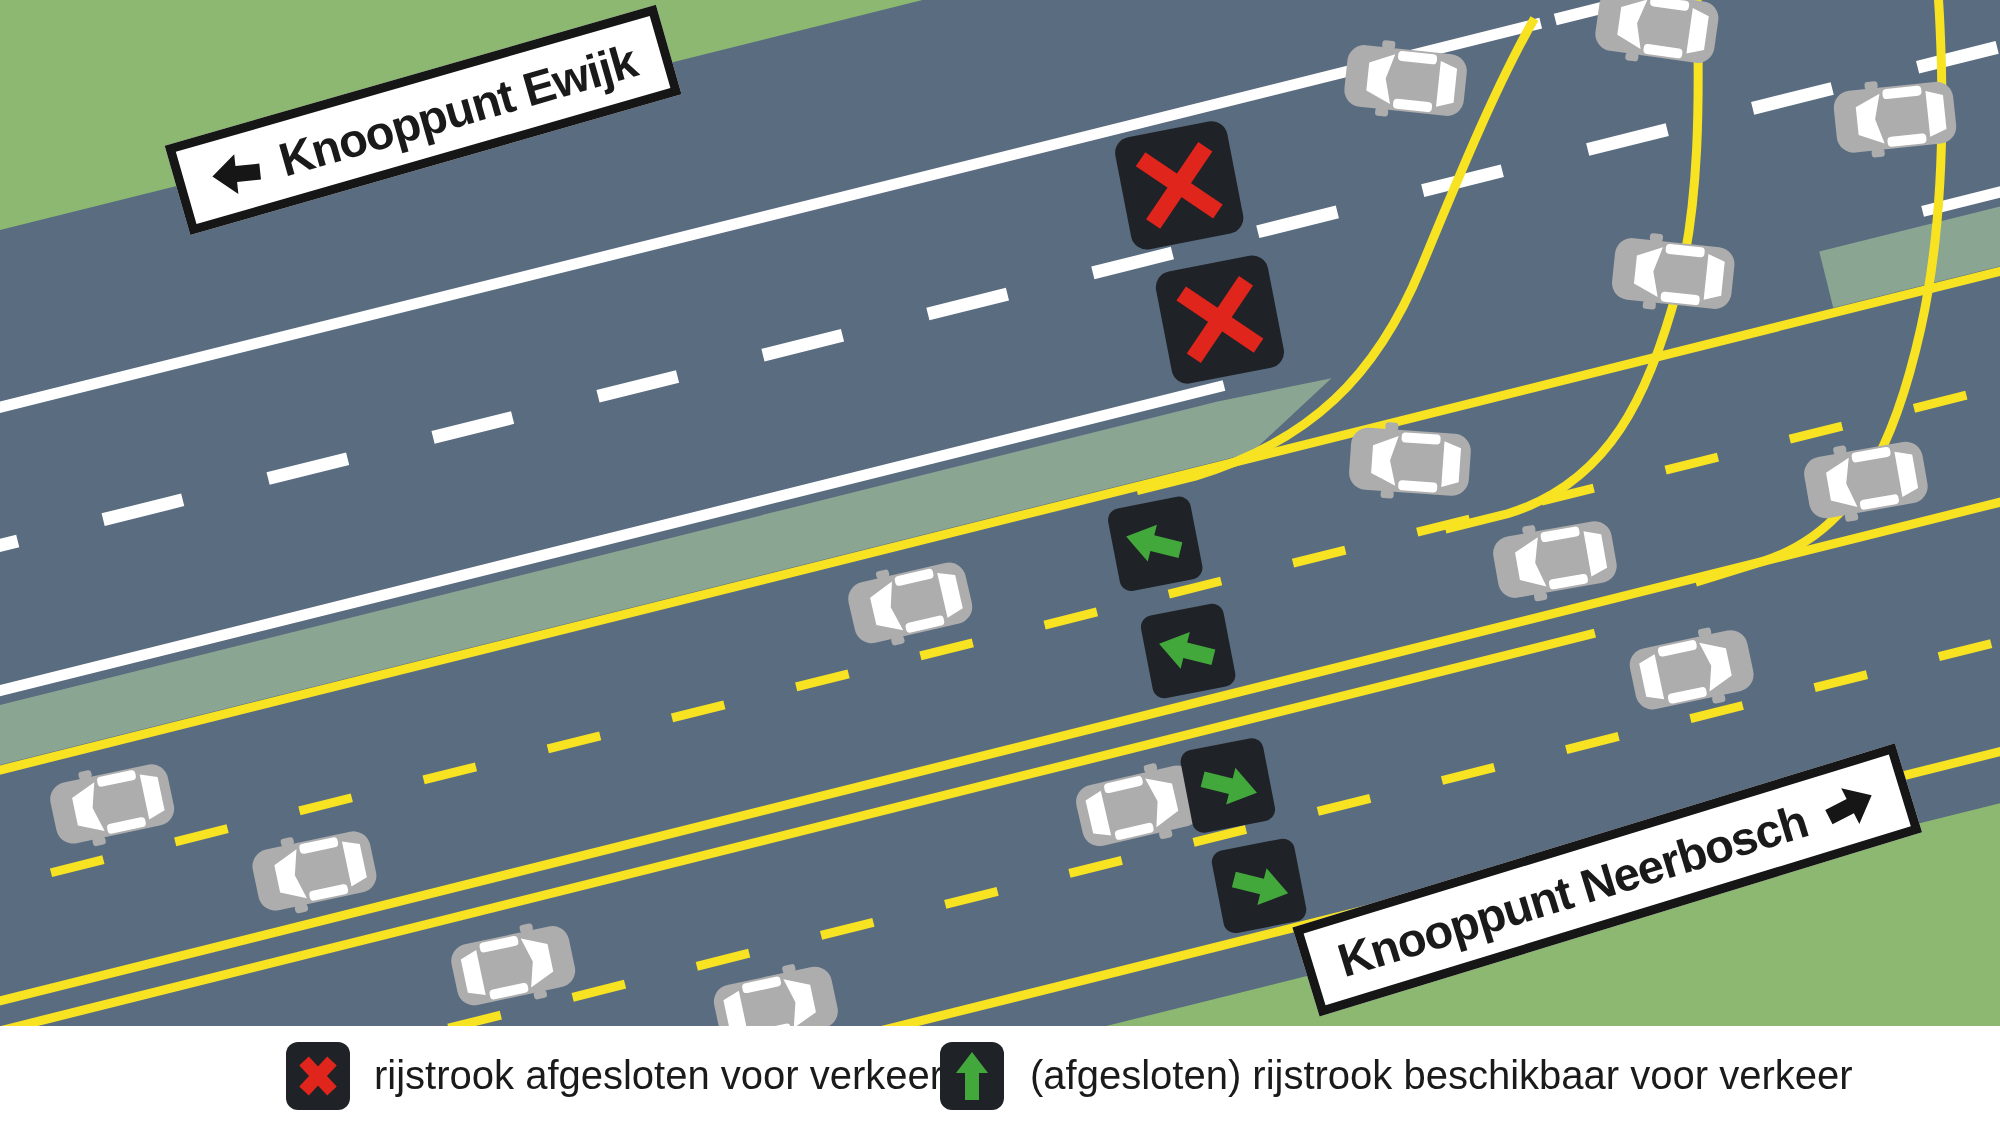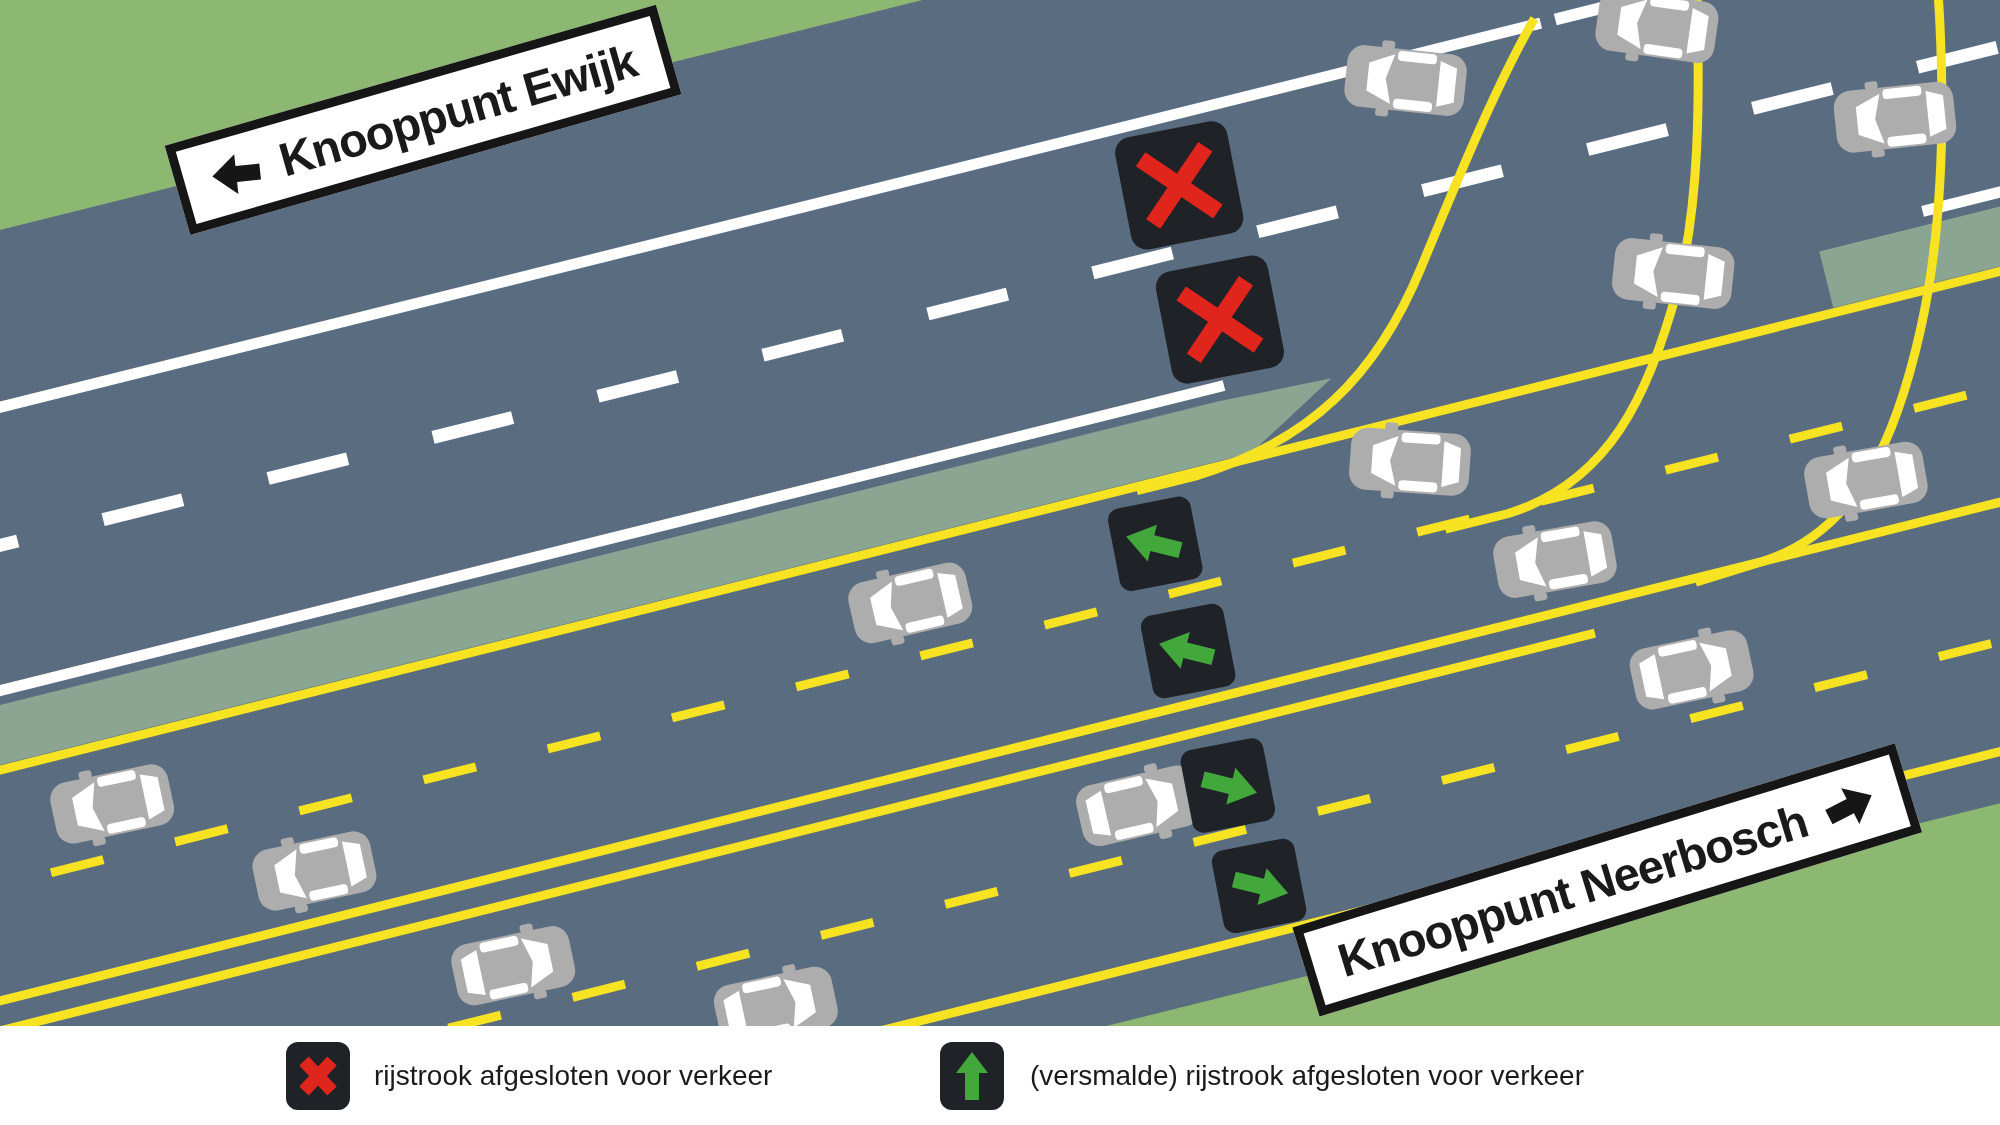--- a/index.html
+++ b/index.html
@@ -20,21 +20,21 @@
   .sign svg{display:block;}
   #sign-ewijk{left:423px;top:120px;transform:translate(-50%,-50%) rotate(-16deg);}
   #sign-ewijk svg{transform:rotate(10deg);}
   #sign-neerbosch{left:1607px;top:880px;transform:translate(-50%,-50%) rotate(-17deg);}
   #sign-neerbosch svg{transform:rotate(-10deg);}
   #legend{position:absolute;left:0;top:1026px;width:2000px;height:99px;background:var(--legend-bg);}
   .legend-icon{position:absolute;top:16px;}
   #legend-icon-closed{left:286px;}
   #legend-icon-open{left:940px;}
   .legend-label{position:absolute;top:0;height:99px;display:flex;align-items:center;
-                font-size:28px;color:var(--text);}
+                font-size:40px;color:var(--text);}
   #legend-label-closed{left:374px;}
   #legend-label-open{left:1030px;}
 </style>
 </head>
 <body>
 
 <svg id="scene" width="2000" height="1125" viewBox="0 0 2000 1125">
   <defs>
     <g id="car-shape">
       <rect x="14" y="-38" width="13" height="8" rx="3" fill="var(--car-body)"></rect>
@@ -137,14 +137,14 @@
   <svg class="legend-icon" id="legend-icon-closed" width="64" height="68" viewBox="0 0 64 68">
     <rect width="64" height="68" rx="12" fill="var(--signal-bg)"></rect>
     <path d="M18 19 L46 49 M46 19 L18 49" stroke="var(--signal-red)" stroke-width="13" fill="none"></path>
   </svg>
   <div class="legend-label" id="legend-label-closed">rijstrook afgesloten voor verkeer</div>
 
   <svg class="legend-icon" id="legend-icon-open" width="64" height="68" viewBox="0 0 64 68">
     <rect width="64" height="68" rx="12" fill="var(--signal-bg)"></rect>
     <path d="M32 10 L48 31 L39 31 L39 58 L25 58 L25 31 L16 31 Z" fill="var(--signal-green)"></path>
   </svg>
-  <div class="legend-label" id="legend-label-open">(versmalde) rijstrook afgesloten voor verkeer</div>
+  <div class="legend-label" id="legend-label-open">(afgesloten) rijstrook beschikbaar voor verkeer</div>
 </div>
 
 </body></html>

